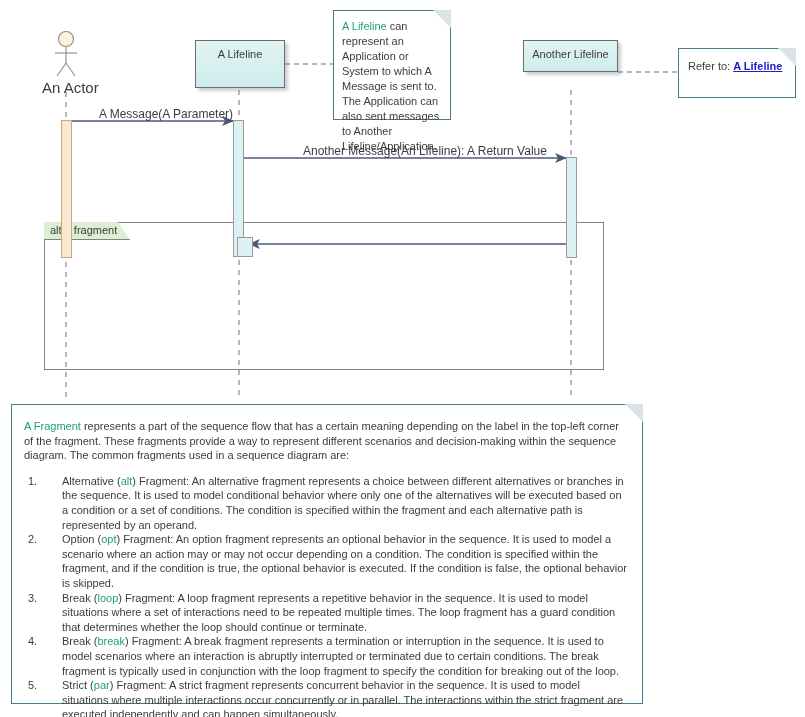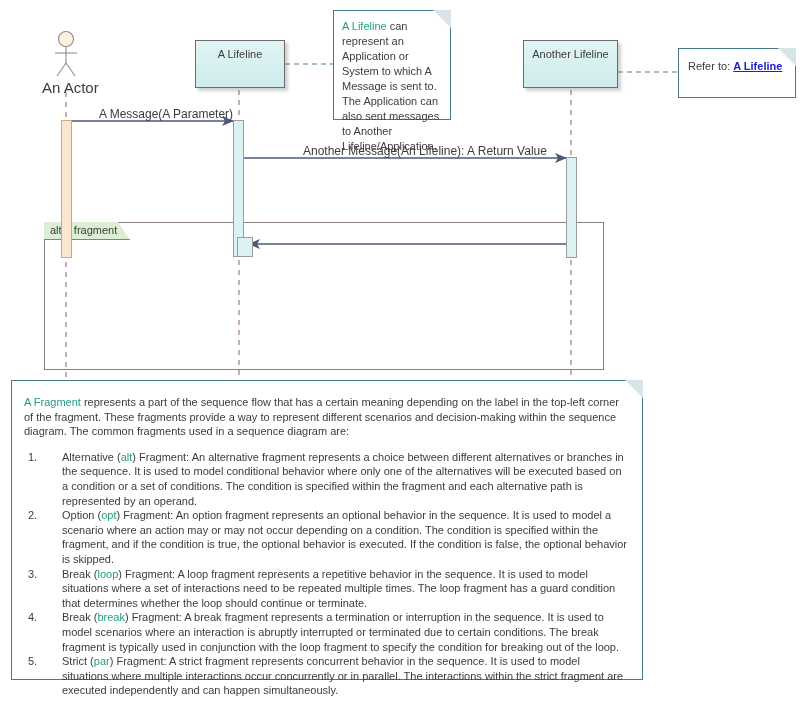--- a/index.html
+++ b/index.html
@@ -188,21 +188,21 @@
 
     <line x1="567" y1="244" x2="249" y2="244" stroke="#4a5a78" stroke-width="1.3" marker-end="url(#arrowFilledL)"></line>
   </svg>
 
   <div class="actor-label" style="left:42px; top:79px;">An Actor</div>
 
   <div class="lifeline-box" style="left:195px; top:40px; width:90px; height:48px;">
     <span class="ll-label">A Lifeline</span>
   </div>
 
-  <div class="lifeline-box" style="left:523px; top:40px; width:95px; height:48px;">
+  <div class="lifeline-box" style="left:523px; top:40px; width:95px; height:32px;">
     <span class="ll-label">Another Lifeline</span>
   </div>
 
   <div class="note" style="left:333px; top:10px; width:118px; height:110px; padding:8px 9px 6px 8px;">
     <div class="fold"></div>
     <div class="note-text">
       <span class="kw-green">A Lifeline</span><span> can represent an Application or System to which A Message is sent to. The Application can also sent messages to Another Lifeline/Application.</span>
     </div>
   </div>
 
@@ -221,21 +221,21 @@
   <div class="activation actor-act" style="left:61px; top:120px; width:11px; height:138px;"></div>
 
   <div class="activation" style="left:233px; top:120px; width:11px; height:137px;"></div>
   <div class="activation" style="left:237px; top:237px; width:16px; height:20px;"></div>
 
   <div class="activation" style="left:566px; top:157px; width:11px; height:101px;"></div>
 
   <div class="msg-label" style="left:99px; top:107px;">A Message(A Parameter)</div>
   <div class="msg-label" style="left:303px; top:144px;">Another Message(An Lifeline): A Return Value</div>
 
-  <div class="note" style="left:11px; top:380px; width:632px; height:300px;">
+  <div class="note" style="left:11px; top:404px; width:632px; height:300px;">
     <div class="fold"></div>
     <div class="big-note-body">
       <p class="para">
         <span class="kw-green">A Fragment</span><span> represents a part of the sequence flow that has a certain meaning depending on the label in the top-left corner of the fragment. These fragments provide a way to represent different scenarios and decision-making within the sequence diagram. The common fragments used in a sequence diagram are:</span>
       </p>
 
       <ol class="frag-list">
         <li>
           <span class="num">1.</span><span>Alternative (</span><span class="kw-green">alt</span><span>) Fragment: </span><span>An alternative fragment represents a choice between different alternatives or branches in the sequence. It is used to model conditional behavior where only one of the alternatives will be executed based on a condition or a set of conditions. The condition is specified within the fragment and each alternative path is represented by an operand.</span>
         </li>

